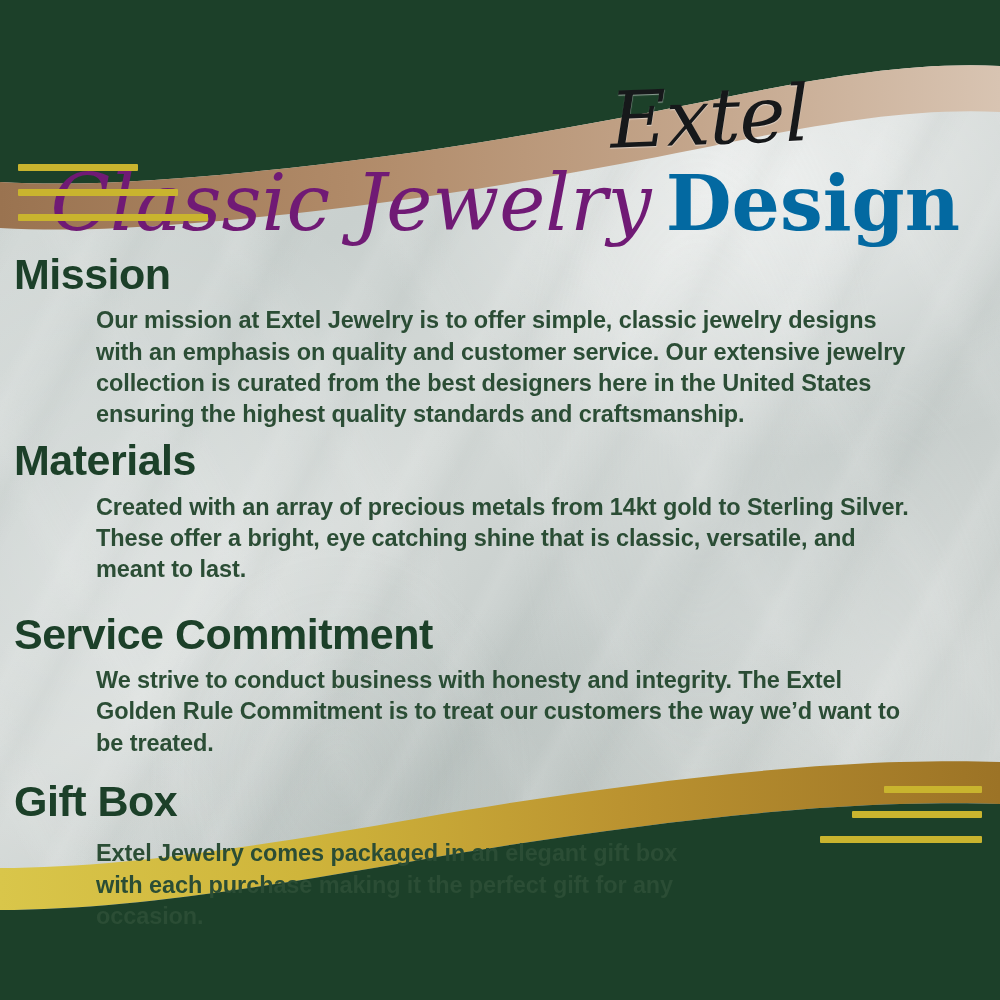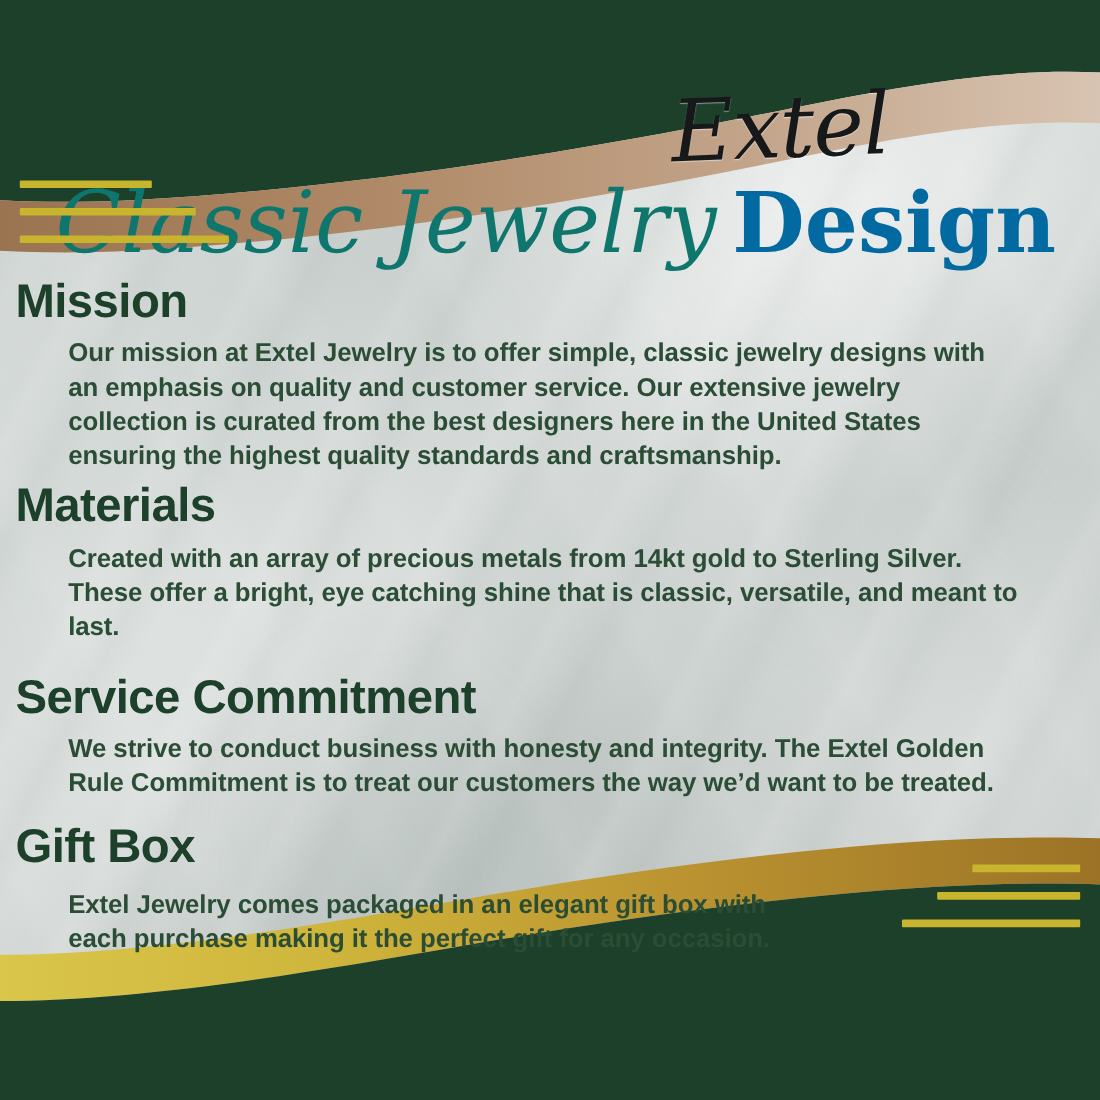--- a/index.html
+++ b/index.html
@@ -86,21 +86,21 @@
     left: 0;
     top: 158px;
     width: 960px;
     text-align: right;
     white-space: nowrap;
   }
   .title-script {
     font-family: "DejaVu Serif", serif;
     font-style: italic;
     font-size: 78px;
-    color: #0f766e;
+    color: #701a75;
     letter-spacing: 0px;
   }
   .title-serif {
     font-family: "DejaVu Serif", serif;
     font-weight: bold;
     font-size: 76px;
     color: #0369a1;
     margin-left: 14px;
   }
   
@@ -133,21 +133,21 @@
     color: #1C4029;
     padding-left: 14px;
     letter-spacing: -0.5px;
   }
   .sec-body {
     font-family: "Liberation Sans", sans-serif;
     font-weight: bold;
     font-size: 23.5px;
     line-height: 1.33;
     color: #2B4D35;
-    padding-left: 62px;
+    padding-left: 96px;
     padding-right: 32px;
     margin-top: 6px;
     letter-spacing: -0.1px;
   }
   .sec-mission  { margin-top: 0px; }
   .sec-materials { }
   .sec-service   { margin-top: 24px; }
   .sec-gift      { margin-top: 18px; }
   .sec-gift .sec-body { padding-right: 250px; margin-top: 12px; }
 </style>

